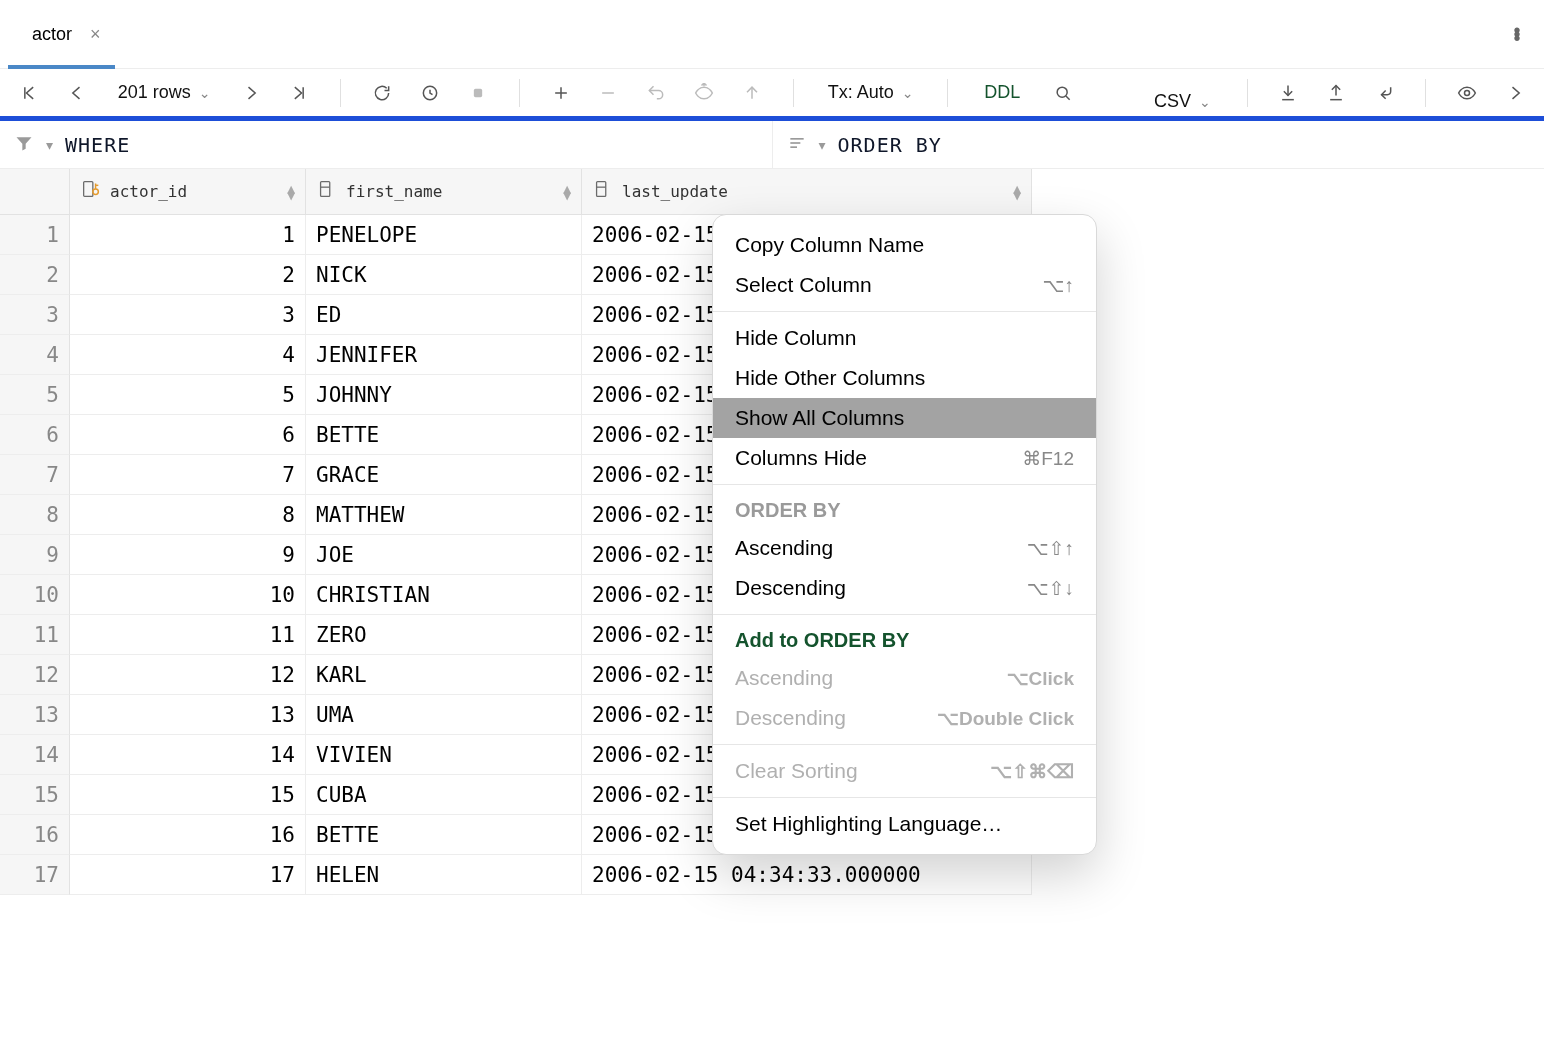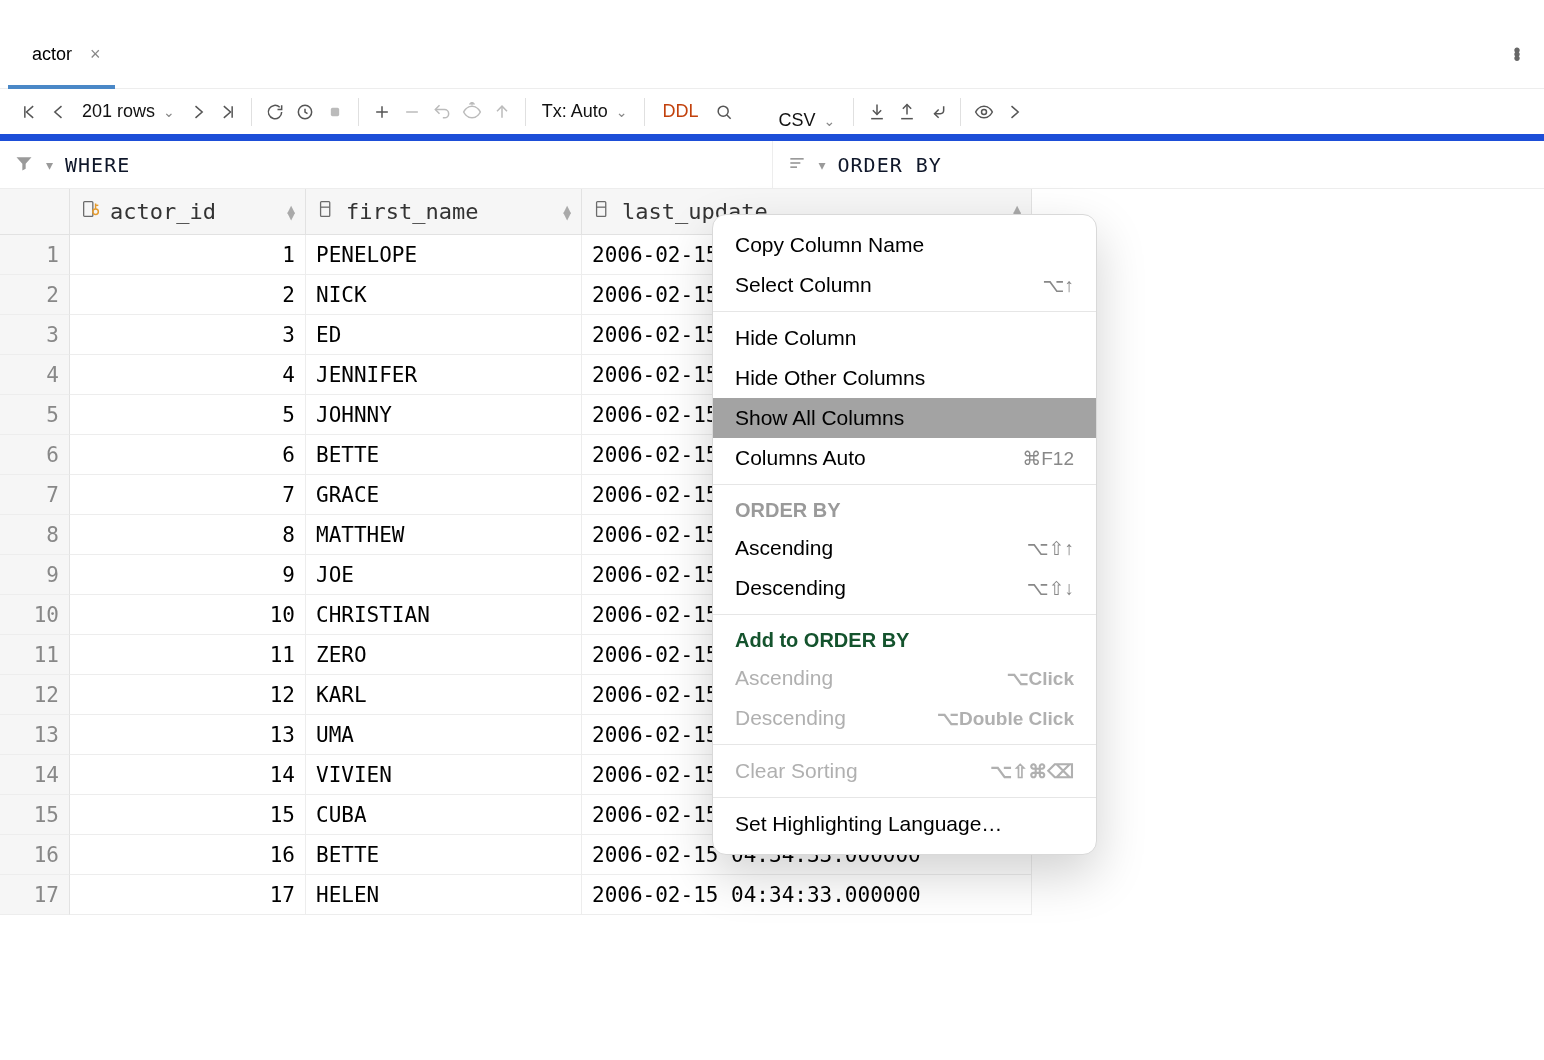--- a/index.html
+++ b/index.html
@@ -13,21 +13,20 @@
   color: #000;
 }
 
 
 .tabstrip {
   height: 69px;
   border-bottom: 1px solid #ededed;
   display: flex;
   align-items: center;
   padding: 0 8px;
-  margin-top: 20px;
 }
 .tab {
   display: flex;
   align-items: center;
   gap: 10px;
   padding: 0 14px;
   height: 100%;
   font-size: 18px;
   color: #000;
   position: relative;
@@ -41,26 +40,27 @@
 .tab .close { color: #888; font-size: 18px; margin-left: 8px; }
 
 .spacer { flex: 1; }
 
 .kebab { width: 40px; text-align: center; color: #666; font-size: 20px; letter-spacing: -2px; }
 .kebab span { display: block; line-height: 4px; }
 
 
 .toolbar {
   height: 52px;
-  border-bottom: 7px solid #1d4ed8;
+  border-bottom: 5px solid #1d4ed8;
   display: flex;
   align-items: center;
   padding: 0 14px;
   gap: 0;
   color: #555;
+  justify-content: space-between;
 }
 .tb-btn {
   width: 30px;
   height: 30px;
   display: flex;
   align-items: center;
   justify-content: center;
   border-radius: 4px;
   color: #555;
 }
@@ -69,21 +69,21 @@
 .tb-rowcount {
   font-size: 18px;
   color: #111;
   padding: 0 8px;
   display: flex;
   align-items: center;
   gap: 8px;
 }
 .tb-sep { width: 1px; height: 28px; background: #e0e0e0; margin: 0 8px; }
 .tb-tx { font-size: 18px; color: #111; display:flex; align-items:center; gap:8px; padding: 0 8px;}
-.tb-ddl { font-size: 18px; color: #c2410c; padding: 0 10px; }
+.tb-ddl { font-size: 18px; color: #14532d; padding: 0 10px; }
 .tb-csv { font-size: 18px; color: #111; display:flex; align-items:center; gap:8px; padding: 0 10px; margin-top: 18px;}
 
 
 .filterbar {
   height: 48px;
   border-bottom: 1px solid #ededed;
   display: flex;
   align-items: stretch;
 }
 .filterbar .half {
@@ -116,21 +116,21 @@
   height: 46px;
   display: flex;
   align-items: center;
   padding: 0 10px;
   gap: 8px;
   color: #333;
 }
 .colhead.rownum { background: #f6f6f6; }
 .colhead .sort { margin-left: auto; color: #aaa; font-size: 13px; display:flex; flex-direction:column; line-height:7px;}
 .colhead svg { width: 22px; height: 22px; flex-shrink: 0; }
-.colhead .label { font-size: 22px; }
+.colhead .label { font-size: 16px; }
 
 .rownum-cell {
   background: #f6f6f6;
   border-bottom: 1px solid #ededed;
   border-right: 1px solid #e2e2e2;
   height: 40px;
   display: flex;
   align-items: center;
   justify-content: flex-end;
   padding: 0 10px;
@@ -489,21 +489,21 @@
     <div class="ctx-item">
       <span>Hide Column</span>
     </div>
     <div class="ctx-item">
       <span>Hide Other Columns</span>
     </div>
     <div class="ctx-item highlight">
       <span>Show All Columns</span>
     </div>
     <div class="ctx-item">
-      <span>Columns Auto</span>
+      <span>Columns Hide</span>
       <span class="kbd">⌘F12</span>
     </div>
     <div class="ctx-sep"></div>
     <div class="ctx-header">ORDER BY</div>
     <div class="ctx-item">
       <span>Ascending</span>
       <span class="kbd">⌥⇧↑</span>
     </div>
     <div class="ctx-item">
       <span>Descending</span>

